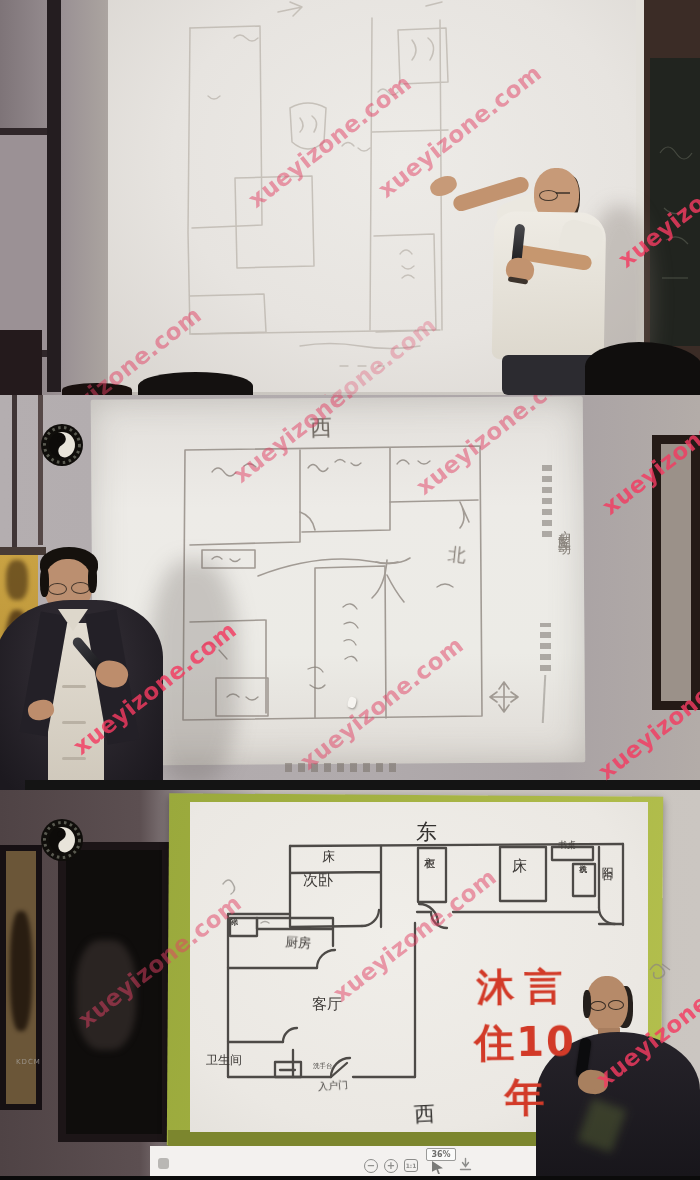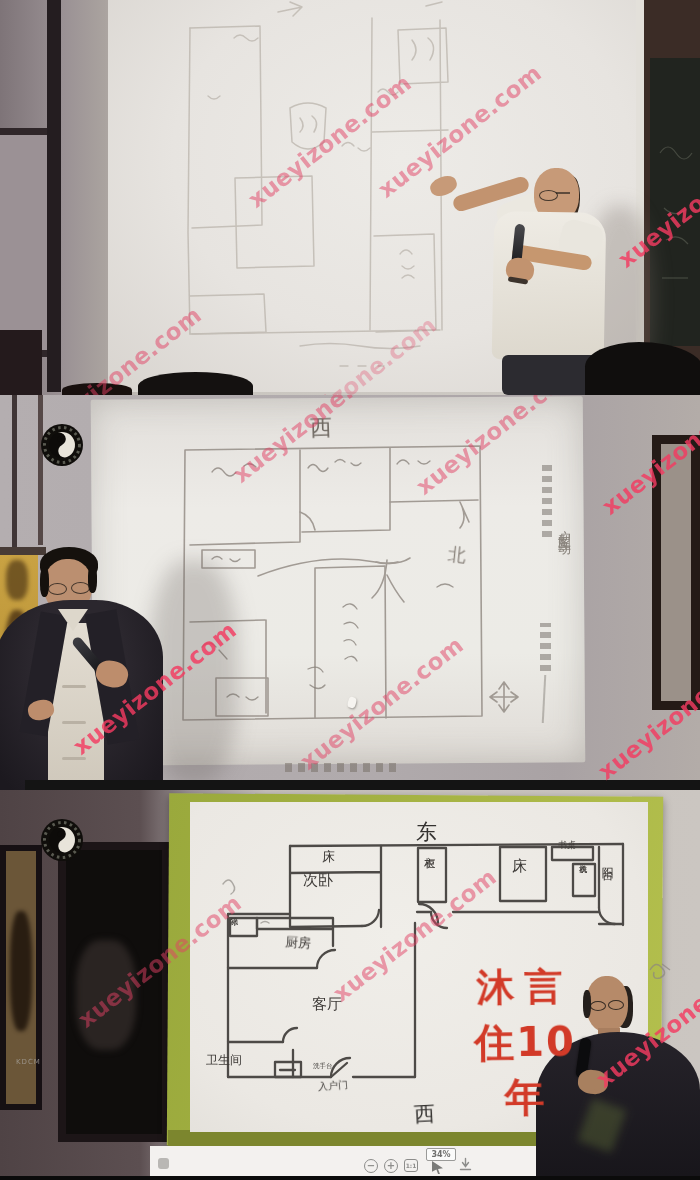--- a/index.html
+++ b/index.html
@@ -295,21 +295,21 @@
         <circle cx="22" cy="15.5" r="2.2" fill="#0d0b09"></circle>
         <circle cx="22" cy="28.5" r="2.2" fill="#e8e4da"></circle>
       </g>
     </svg>
 
     <div class="a" style="left:150px;top:356px;width:412px;height:30px;background:#f3f1ef;"></div>
     <div class="a" style="left:158px;top:368px;width:11px;height:11px;background:#b9b7b4;border-radius:3px;"></div>
     <div class="a tb tb-circle" style="left:364px;top:369px;">−</div>
     <div class="a tb tb-circle" style="left:384px;top:369px;">+</div>
     <div class="a tb tb-box" style="left:404px;top:369px;">1:1</div>
-    <div class="a tb tb-badge" style="left:426px;top:358px;width:30px;height:13px;">34%</div>
+    <div class="a tb tb-badge" style="left:426px;top:358px;width:30px;height:13px;">36%</div>
     <div class="a" style="left:432px;top:371px;width:11px;height:13px;background:#7a7a78;
                 clip-path:polygon(0 0,100% 55%,55% 62%,72% 100%,55% 100%,40% 66%,0 82%);"></div>
     <svg class="a" style="left:458px;top:367px;" width="15" height="15" viewBox="0 0 15 15">
       <path d="M7.5,1.5 V8.5 M4.5,5.5 L7.5,9.5 L10.5,5.5 M2.5,12.5 H12.5" fill="none" stroke="#8d8d8b" stroke-width="1.4" stroke-linecap="round"></path>
     </svg>
 
     <div class="a" style="left:616px;top:196px;width:17px;height:42px;background:#26201c;border-radius:40%;"></div>
     <div class="a" style="left:586px;top:186px;width:42px;height:56px;background:#b68a69;border-radius:46%;"></div>
     <div class="a" style="left:583px;top:200px;width:8px;height:28px;background:#241f1c;border-radius:40%;"></div>
     <div class="gl" style="left:590px;top:211px;width:14px;height:8px;border-color:rgba(30,26,22,.85);"></div>

